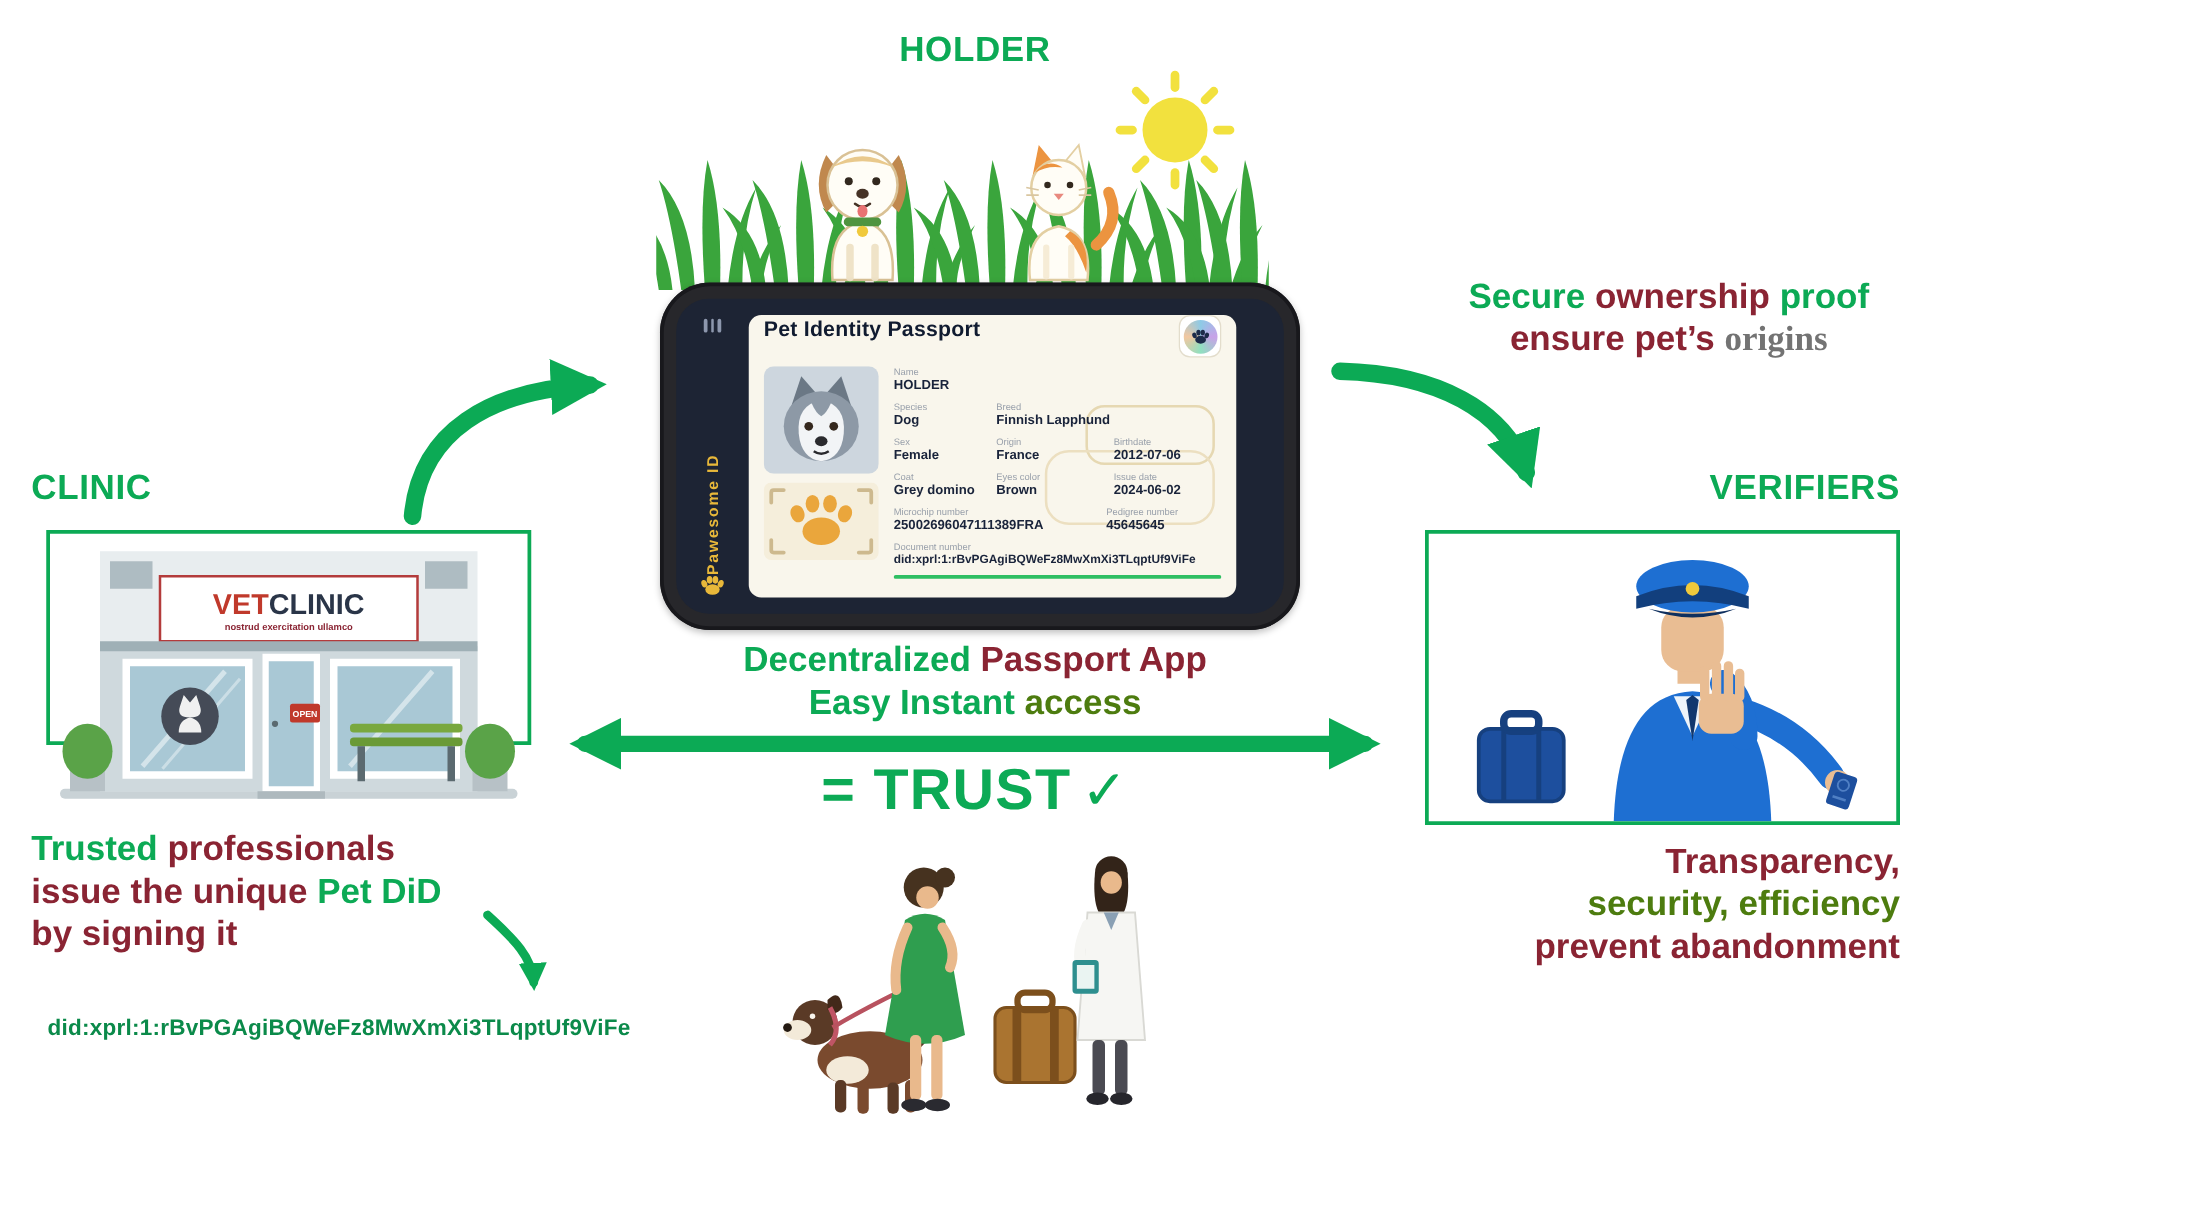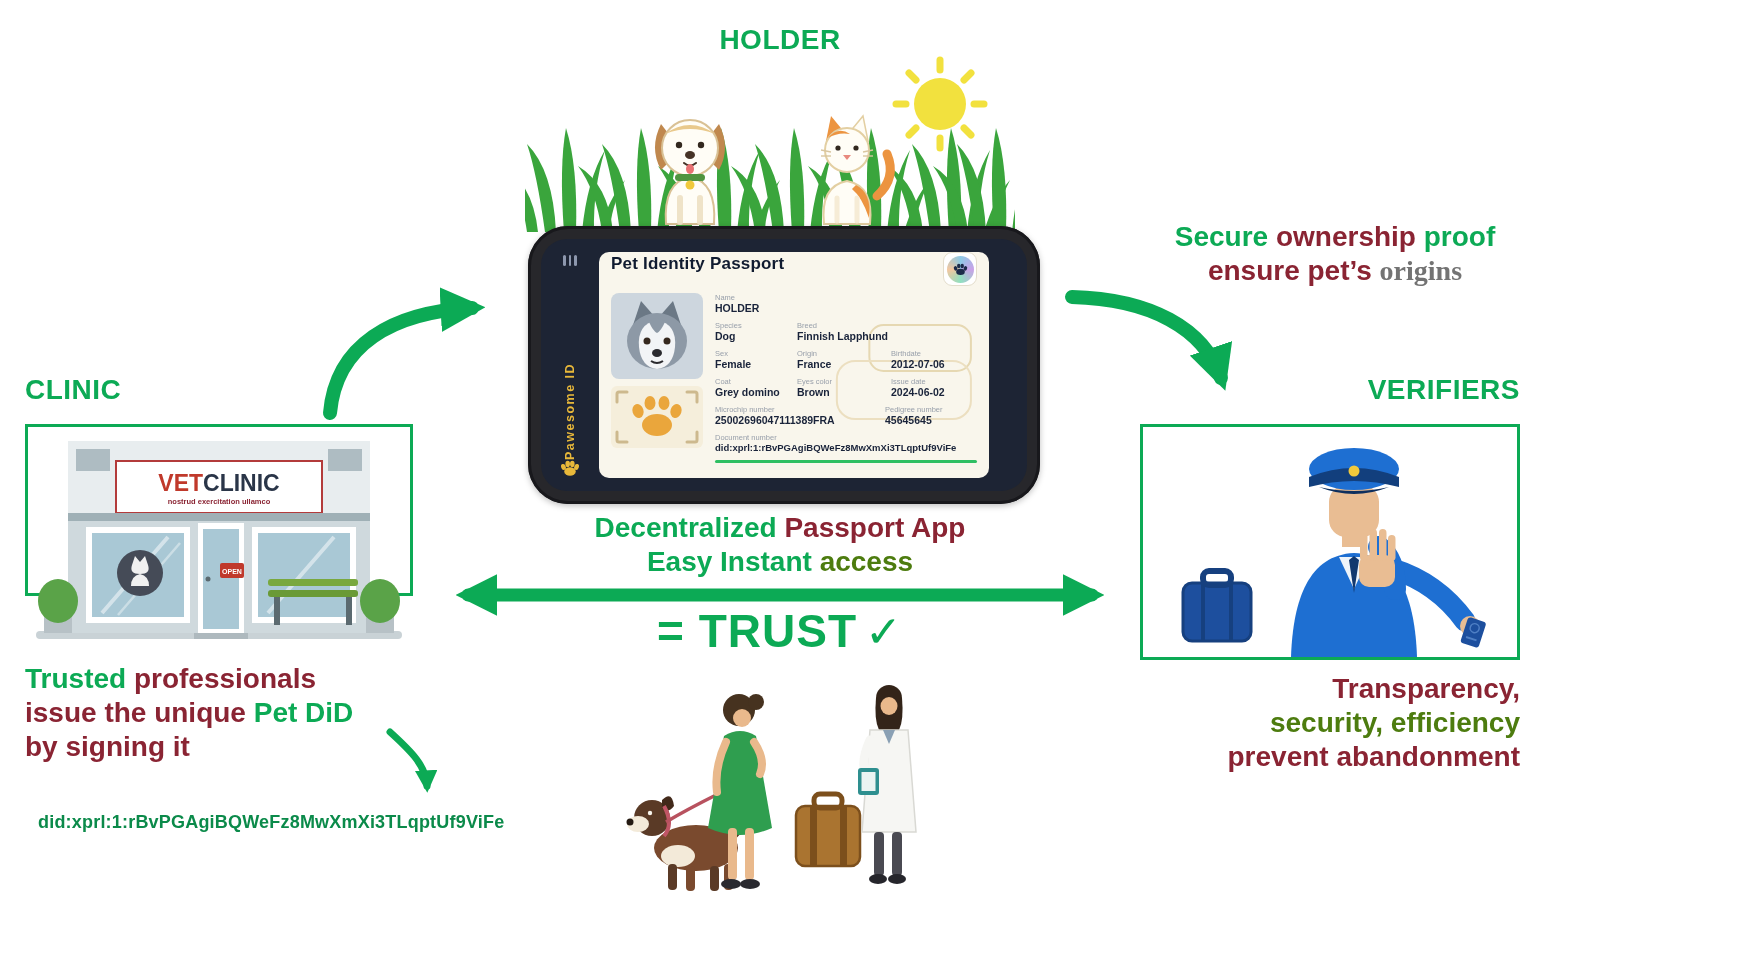--- a/index.html
+++ b/index.html
@@ -13,21 +13,21 @@
   svg text { font-family:"Liberation Sans", sans-serif; }
 
   
   .title { position:absolute; font-size:28px; font-weight:800; color:#0caa55; letter-spacing:.5px; }
   .holder-title { left:600px; top:24px; width:360px; text-align:center; }
   .issuer-title { left:25px; top:374px; }
   .verifiers-title { left:1140px; top:374px; width:380px; text-align:right; }
 
   
   .box { position:absolute; background:#ffffff; border:3px solid #0caa55; }
-  .issuer-box { left:25px; top:424px; width:388px; height:172px;text-decoration:underline; }
+  .issuer-box { left:37px; top:424px; width:388px; height:172px;text-decoration:underline; }
   .verifier-box { left:1140px; top:424px; width:380px; height:236px; }
   .box svg { display:block; }
 
   
   .note { position:absolute; font-size:28px; font-weight:800; line-height:1.22; }
   .top-right-note { left:1120px; top:220px; width:430px; text-align:center; }
   .center-note { left:553px; top:511px; width:454px; text-align:center; }
   .issuer-note { left:25px; top:662px; width:390px; text-align:left; }
   .verifier-note { left:1148px; top:672px; width:372px; text-align:right; }
   .note-line { white-space:nowrap; }

